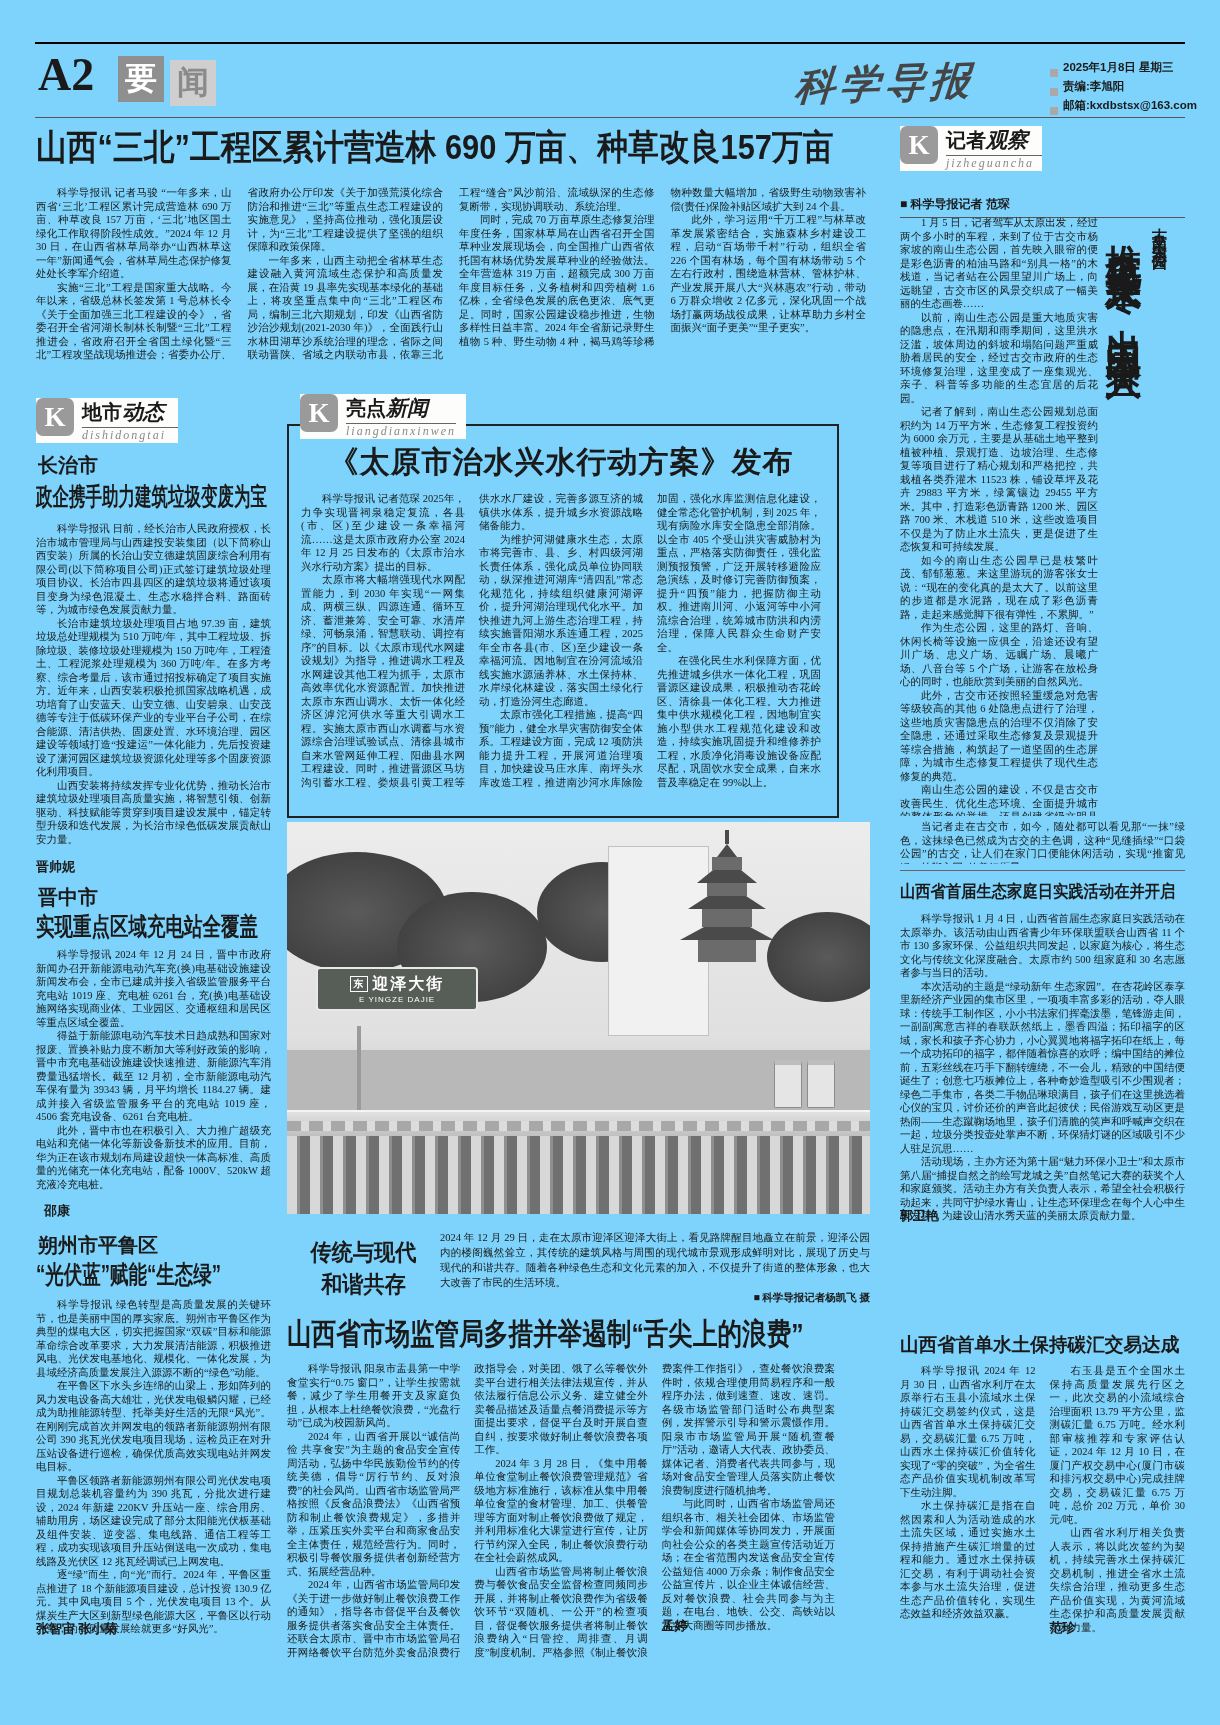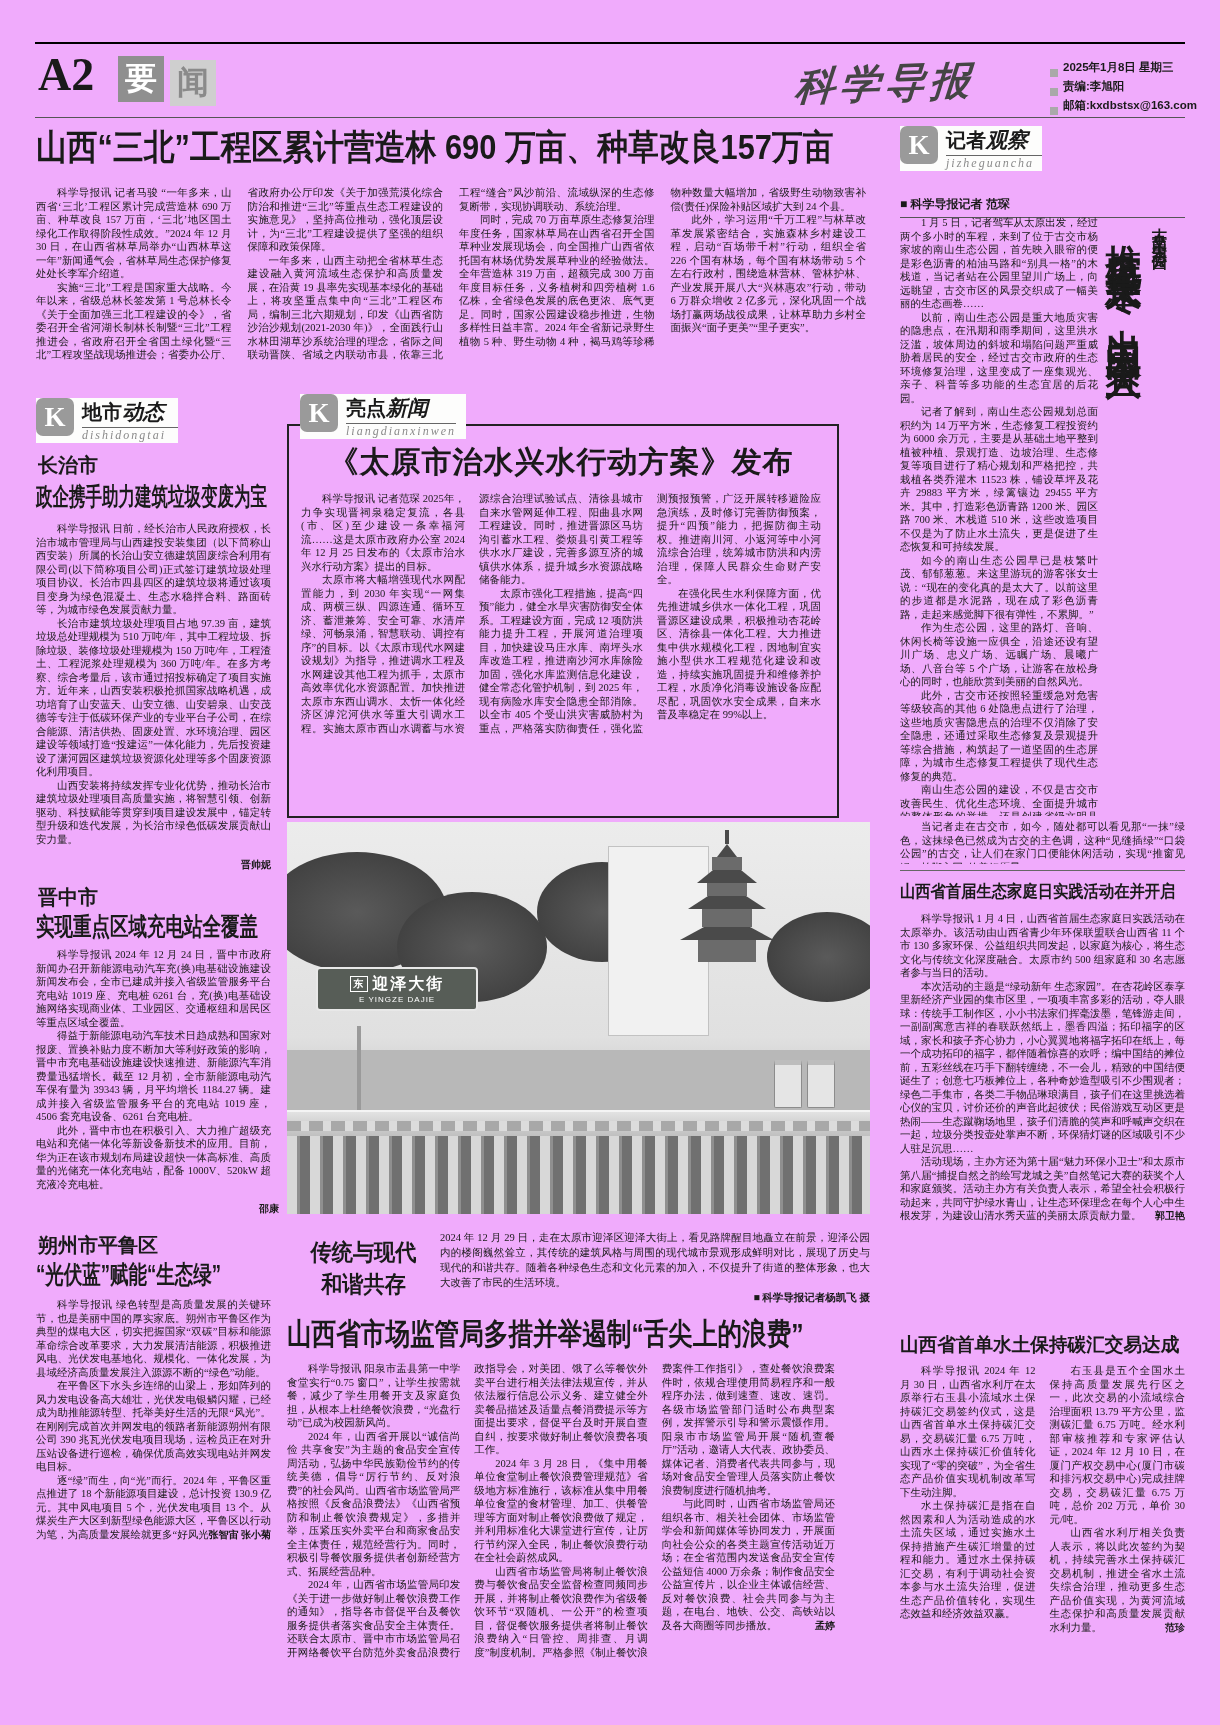--- a/index.html
+++ b/index.html
@@ -1,16 +1,16 @@
 <!DOCTYPE html>
 <html><head>
 <meta charset="utf-8">
 <style>
   html,body{margin:0;padding:0;background:#e9e9e9;}
-  .page{position:relative;width:1220px;height:1725px;background:#f0abfc;margin:0 auto;
+  .page{position:relative;width:1220px;height:1725px;background:#7dd3fc;margin:0 auto;
         font-family:"Liberation Serif",serif;color:#1a1a1a;overflow:hidden;}
   .abs{position:absolute;}
   .sans{font-family:"Liberation Sans",sans-serif;}
   
   .toprule{left:35px;top:42px;width:1150px;height:2px;background:#000;}
   .headrule{left:35px;top:117px;width:1150px;height:1px;background:#555;}
   .hdr-a2{left:38px;top:48px;font-size:46px;font-weight:700;font-family:"Liberation Serif",serif;}
   .hdr-box{width:46px;height:46px;display:flex;align-items:center;justify-content:center;
            font-size:32px;font-weight:700;font-family:"Liberation Sans",sans-serif;}
   .hdr-box1{left:118px;top:56px;background:#8f8f8f;color:#fff;}
@@ -19,21 +19,21 @@
             letter-spacing:5px;color:#454545;transform:rotate(-2deg) skewX(-6deg);}
   .hdr-info{left:1050px;top:58px;width:150px;font-size:11.5px;font-weight:700;line-height:19px;}
   .hdr-info .row{display:flex;align-items:flex-end;}
   .sq{display:inline-block;width:8px;height:8px;background:#a9a9a9;margin-right:5px;flex:0 0 auto;}
   
   .headline{left:36px;top:124px;width:840px;margin:0;font-size:35px;font-weight:900;
             white-space:nowrap;transform:scaleX(.88);transform-origin:left;letter-spacing:0;}
   
   .news{font-size:10.5px;line-height:13.5px;text-align:justify;}
   .news p{margin:0;text-indent:2em;}
-  .byline-r{text-align:right;font-weight:700;font-size:10px;margin-top:-13.5px;}
+  .byline-r{font-weight:700;font-size:13px;margin-top:-13.5px;}
   .cols4{column-count:4;column-gap:16px;}
   .cols3{column-count:3;column-gap:14px;}
   .cols2{column-count:2;column-gap:14px;}
   .lead-body{left:36px;top:186px;width:830px;height:198px;overflow:hidden;}
   
   .kbox{width:38px;height:38px;background:#9a9a9a;border-radius:7px;color:#fff;
         font-family:"Liberation Serif",serif;font-weight:700;font-size:27px;
         display:flex;align-items:center;justify-content:center;flex:0 0 auto;}
   .sec-badge{display:flex;align-items:flex-start;gap:8px;background:#fdfdfc;}
   .sec-names{border-bottom:1px solid #666;padding:0 14px 1px 0;}
@@ -208,36 +208,38 @@
     <p>得益于新能源电动汽车技术日趋成熟和国家对报废、置换补贴力度不断加大等利好政策的影响，晋中市充电基础设施建设快速推进、新能源汽车消费量迅猛增长。截至 12 月初，全市新能源电动汽车保有量为 39343 辆，月平均增长 1184.27 辆。建成并接入省级监管服务平台的充电站 1019 座，4506 套充电设备、6261 台充电桩。</p>
     <p>此外，晋中市也在积极引入、大力推广超级充电站和充储一体化等新设备新技术的应用。目前，华为正在该市规划布局建设超快一体高标准、高质量的光储充一体化充电站，配备 1000V、520kW 超充液冷充电桩。</p>
   </div>
   <div class="abs byline-r" style="left:36px;top:1194px;width:235px;margin:8px;">邵康</div>
 
   <h4 class="abs city-label" style="left:38px;top:1232px;">朔州市平鲁区</h4>
   <h3 class="abs art-title t-c70" style="left:36px;top:1258px;">“光伏蓝”赋能“生态绿”</h3>
   <div class="abs lbody news" style="left:36px;top:1298px;height:392px;">
     <p>科学导报讯 绿色转型是高质量发展的关键环节，也是美丽中国的厚实家底。朔州市平鲁区作为典型的煤电大区，切实把握国家“双碳”目标和能源革命综合改革要求，大力发展清洁能源，积极推进风电、光伏发电基地化、规模化、一体化发展，为县域经济高质量发展注入源源不断的“绿色”动能。</p>
     <p>在平鲁区下水头乡连绵的山梁上，形如阵列的风力发电设备高大雄壮，光伏发电银鳞闪耀，已经成为助推能源转型、托举美好生活的无限“风光”。在刚刚完成首次并网发电的领路者新能源朔州有限公司 390 兆瓦光伏发电项目现场，运检员正在对升压站设备进行巡检，确保优质高效实现电站并网发电目标。</p>
+    <p>平鲁区领路者新能源朔州有限公司光伏发电项目规划总装机容量约为 390 兆瓦，分批次进行建设，2024 年新建 220KV 升压站一座、综合用房、辅助用房，场区建设完成了部分太阳能光伏板基础及组件安装、逆变器、集电线路、通信工程等工程，成功实现该项目升压站倒送电一次成功，集电线路及光伏区 12 兆瓦经调试已上网发电。</p>
     <p>逐“绿”而生，向“光”而行。2024 年，平鲁区重点推进了 18 个新能源项目建设，总计投资 130.9 亿元。其中风电项目 5 个，光伏发电项目 13 个。从煤炭生产大区到新型绿色能源大区，平鲁区以行动为笔，为高质量发展绘就更多“好风光”。</p>
     <div class="byline-r">张智宙 张小菊</div>
   </div>
 
   <div class="abs ld-box"></div>
   <div class="abs sec-badge ld-badge">
     <div class="kbox">K</div>
     <div>
       <div class="sec-names"><span class="sec-n1">亮点</span><span class="sec-n2">新闻</span></div>
       <div class="sec-py">liangdianxinwen</div>
     </div>
   </div>
   <h2 class="abs ld-title">《太原市治水兴水行动方案》发布</h2>
   <div class="abs ld-body news cols3">
     <p>科学导报讯 记者范琛 2025年，力争实现晋祠泉稳定复流，各县(市、区)至少建设一条幸福河流……这是太原市政府办公室 2024 年 12 月 25 日发布的《太原市治水兴水行动方案》提出的目标。</p>
     <p>太原市将大幅增强现代水网配置能力，到 2030 年实现“一网集成、两横三纵、四源连通、循环互济、蓄泄兼筹、安全可靠、水清岸绿、河畅泉涌，智慧联动、调控有序”的目标。以《太原市现代水网建设规划》为指导，推进调水工程及水网建设其他工程为抓手，太原市高效率优化水资源配置。加快推进太原市东西山调水、太忻一体化经济区滹沱河供水等重大引调水工程。实施太原市西山水调蓄与水资源综合治理试验试点、清徐县城市自来水管网延伸工程、阳曲县水网工程建设。同时，推进晋源区马坊沟引蓄水工程、娄烦县引黄工程等供水水厂建设，完善多源互济的城镇供水体系，提升城乡水资源战略储备能力。</p>
+    <p>为维护河湖健康水生态，太原市将完善市、县、乡、村四级河湖长责任体系，强化成员单位协同联动，纵深推进河湖库“清四乱”常态化规范化，持续组织健康河湖评价，提升河湖治理现代化水平。加快推进九河上游生态治理工程，持续实施晋阳湖水系连通工程，2025 年全市各县(市、区)至少建设一条幸福河流。因地制宜在汾河流域沿线实施水源涵养林、水土保持林、水岸绿化林建设，落实国土绿化行动，打造汾河生态廊道。</p>
     <p>太原市强化工程措施，提高“四预”能力，健全水旱灾害防御安全体系。工程建设方面，完成 12 项防洪能力提升工程，开展河道治理项目，加快建设马庄水库、南坪头水库改造工程，推进南沙河水库除险加固，强化水库监测信息化建设，健全常态化管护机制，到 2025 年，现有病险水库安全隐患全部消除。以全市 405 个受山洪灾害威胁村为重点，严格落实防御责任，强化监测预报预警，广泛开展转移避险应急演练，及时修订完善防御预案，提升“四预”能力，把握防御主动权。推进南川河、小返河等中小河流综合治理，统筹城市防洪和内涝治理，保障人民群众生命财产安全。</p>
     <p>在强化民生水利保障方面，优先推进城乡供水一体化工程，巩固晋源区建设成果，积极推动杏花岭区、清徐县一体化工程。大力推进集中供水规模化工程，因地制宜实施小型供水工程规范化建设和改造，持续实施巩固提升和维修养护工程，水质净化消毒设施设备应配尽配，巩固饮水安全成果，自来水普及率稳定在 99%以上。</p>
   </div>
 
   <div class="abs photo">
     <div class="blob" style="left:-20px;top:30px;width:180px;height:120px;"></div>
     <div class="blob" style="left:110px;top:70px;width:150px;height:110px;"></div>
     <div class="blob" style="left:250px;top:40px;width:130px;height:100px;"></div>
     <div class="blob" style="left:480px;top:90px;width:120px;height:90px;"></div>
     <div class="p-build"></div>

